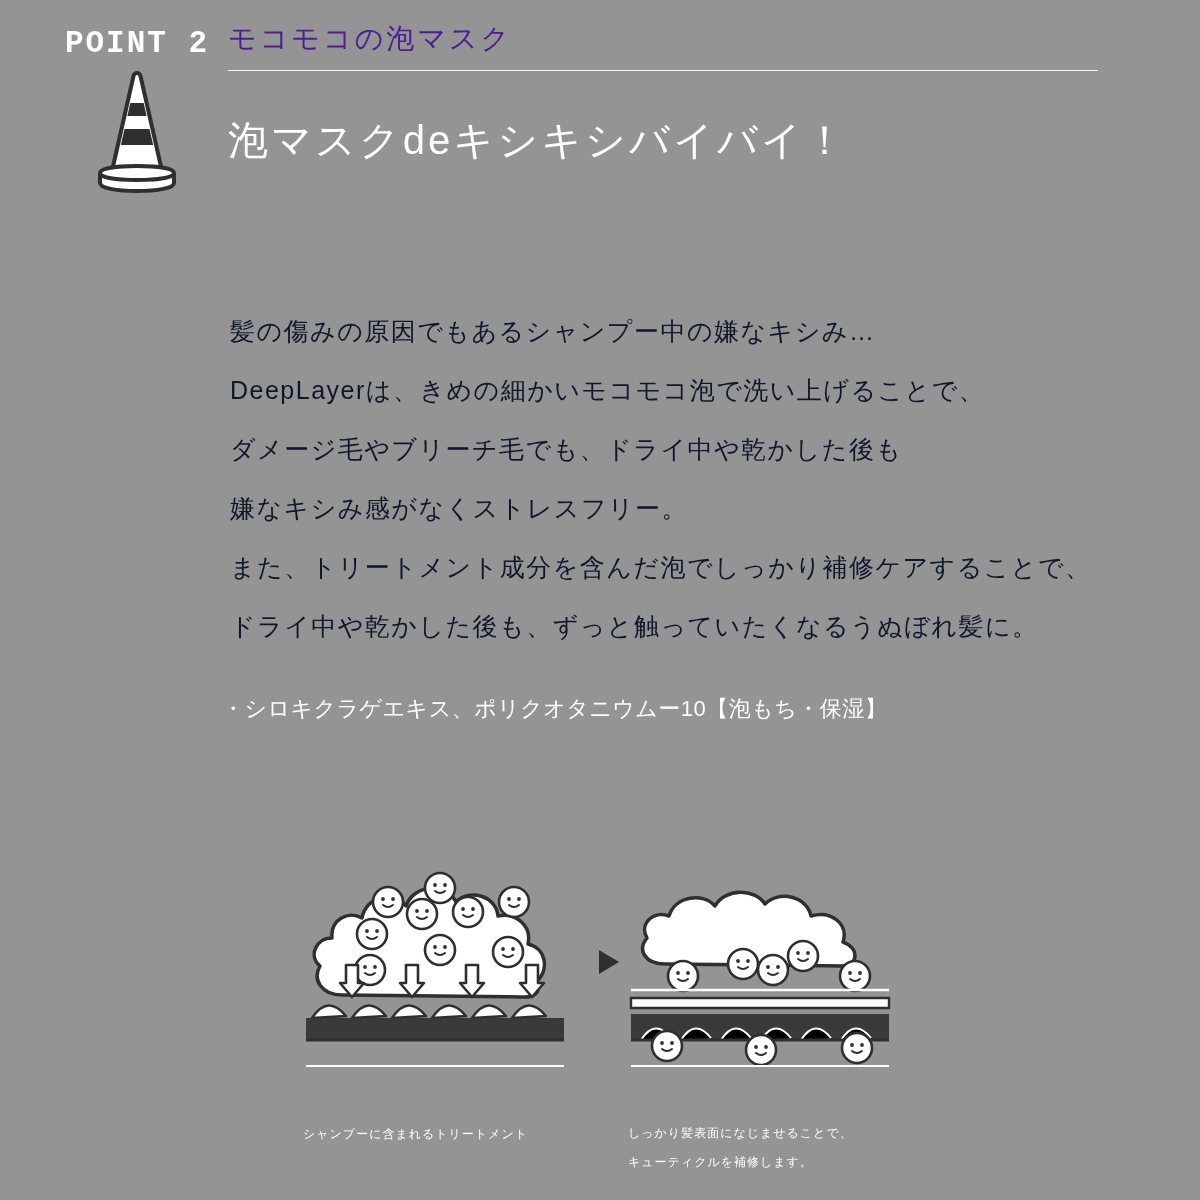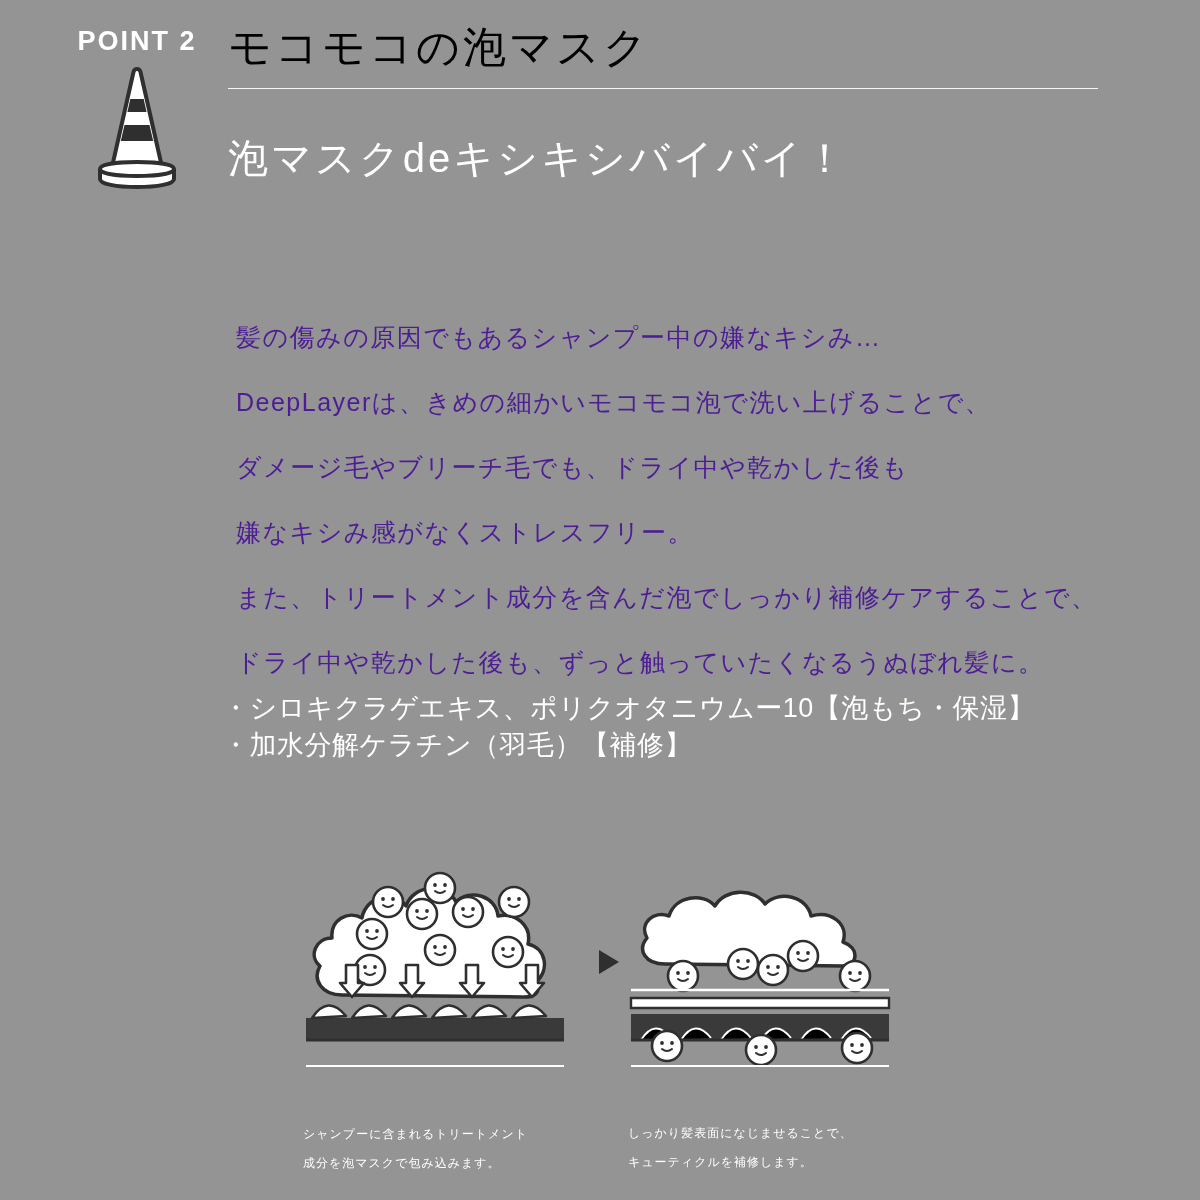--- a/index.html
+++ b/index.html
@@ -25,44 +25,44 @@
     height: 230px;
   }
   .point-badge {
     position: absolute;
     left: 62px;
     top: 28px;
     width: 150px;
     text-align: center;
   }
   .point-label {
-    font-family: Liberation Sans, sans-serif;
+    font-family: Liberation Mono, monospace;
     font-weight: bold;
-    font-size: 27px;
+    font-size: 31px;
     letter-spacing: 2px;
     color: #ffffff;
     line-height: 1;
   }
   .cone-wrap {
     margin-top: 8px;
     display: flex;
     justify-content: center;
   }
 
   .title-block {
     position: absolute;
     left: 228px;
     top: 22px;
     width: 870px;
   }
   .main-title {
-    font-size: 43px;
+    font-size: 28px;
     letter-spacing: 3px;
     font-weight: 400;
-    color: #000000;
+    color: #4c1d95;
     line-height: 1.2;
     white-space: nowrap;
   }
   .title-rule {
     margin-top: 14px;
     width: 870px;
     height: 1px;
     background: #ffffff;
     opacity: 0.92;
   }
@@ -75,38 +75,38 @@
   }
 
   
   .body-copy {
     position: absolute;
     left: 222px;
     top: 298px;
     width: 920px;
   }
   .body-copy p {
-    margin: 14px;
+    margin: 8px;
     font-size: 25px;
     line-height: 51px;
     letter-spacing: 1.5px;
-    color: #4c1d95;
+    color: #0f172a;
     white-space: nowrap;
   }
 
   
   .ingredients {
     position: absolute;
     left: 222px;
     top: 690px;
     width: 940px;
   }
   .ingredients li {
     list-style: none;
-    font-size: 27px;
+    font-size: 22px;
     line-height: 37px;
     letter-spacing: 0.5px;
     color: #ffffff;
     white-space: nowrap;
   }
   .ingredients ul {
     margin: 0;
     padding: 0;
   }
 
@@ -186,21 +186,20 @@
   <p>DeepLayerは、きめの細かいモコモコ泡で洗い上げることで、</p>
   <p>ダメージ毛やブリーチ毛でも、ドライ中や乾かした後も</p>
   <p>嫌なキシみ感がなくストレスフリー。</p>
   <p>また、トリートメント成分を含んだ泡でしっかり補修ケアすることで、</p>
   <p>ドライ中や乾かした後も、ずっと触っていたくなるうぬぼれ髪に。</p>
 </div>
 
 <div class="ingredients">
   <ul>
     <li>・シロキクラゲエキス、ポリクオタニウムー10【泡もち・保湿】</li>
-    <li>・加水分解ケラチン（羽毛）【補修】</li>
   </ul>
 </div>
 
 <div class="illustration">
 
   <div class="panel-left">
     <svg width="270" height="260" viewBox="0 0 270 260" aria-hidden="true">
 
       <path d="M42 155
                C22 155 12 140 20 126
@@ -357,19 +356,18 @@
       </g>
 
       <line x1="6" y1="208" x2="264" y2="208" stroke="#ffffff" stroke-width="2.2"></line>
     </svg>
   </div>
 </div>
 
 <div class="captions">
   <div class="caption caption-left">
     <div>シャンプーに含まれるトリートメント</div>
-    <div>成分を泡マスクで包み込みます。</div>
   </div>
   <div class="caption caption-right">
     <div>しっかり髪表面になじませることで、</div>
     <div>キューティクルを補修します。</div>
   </div>
 </div>
 
 </body></html>

